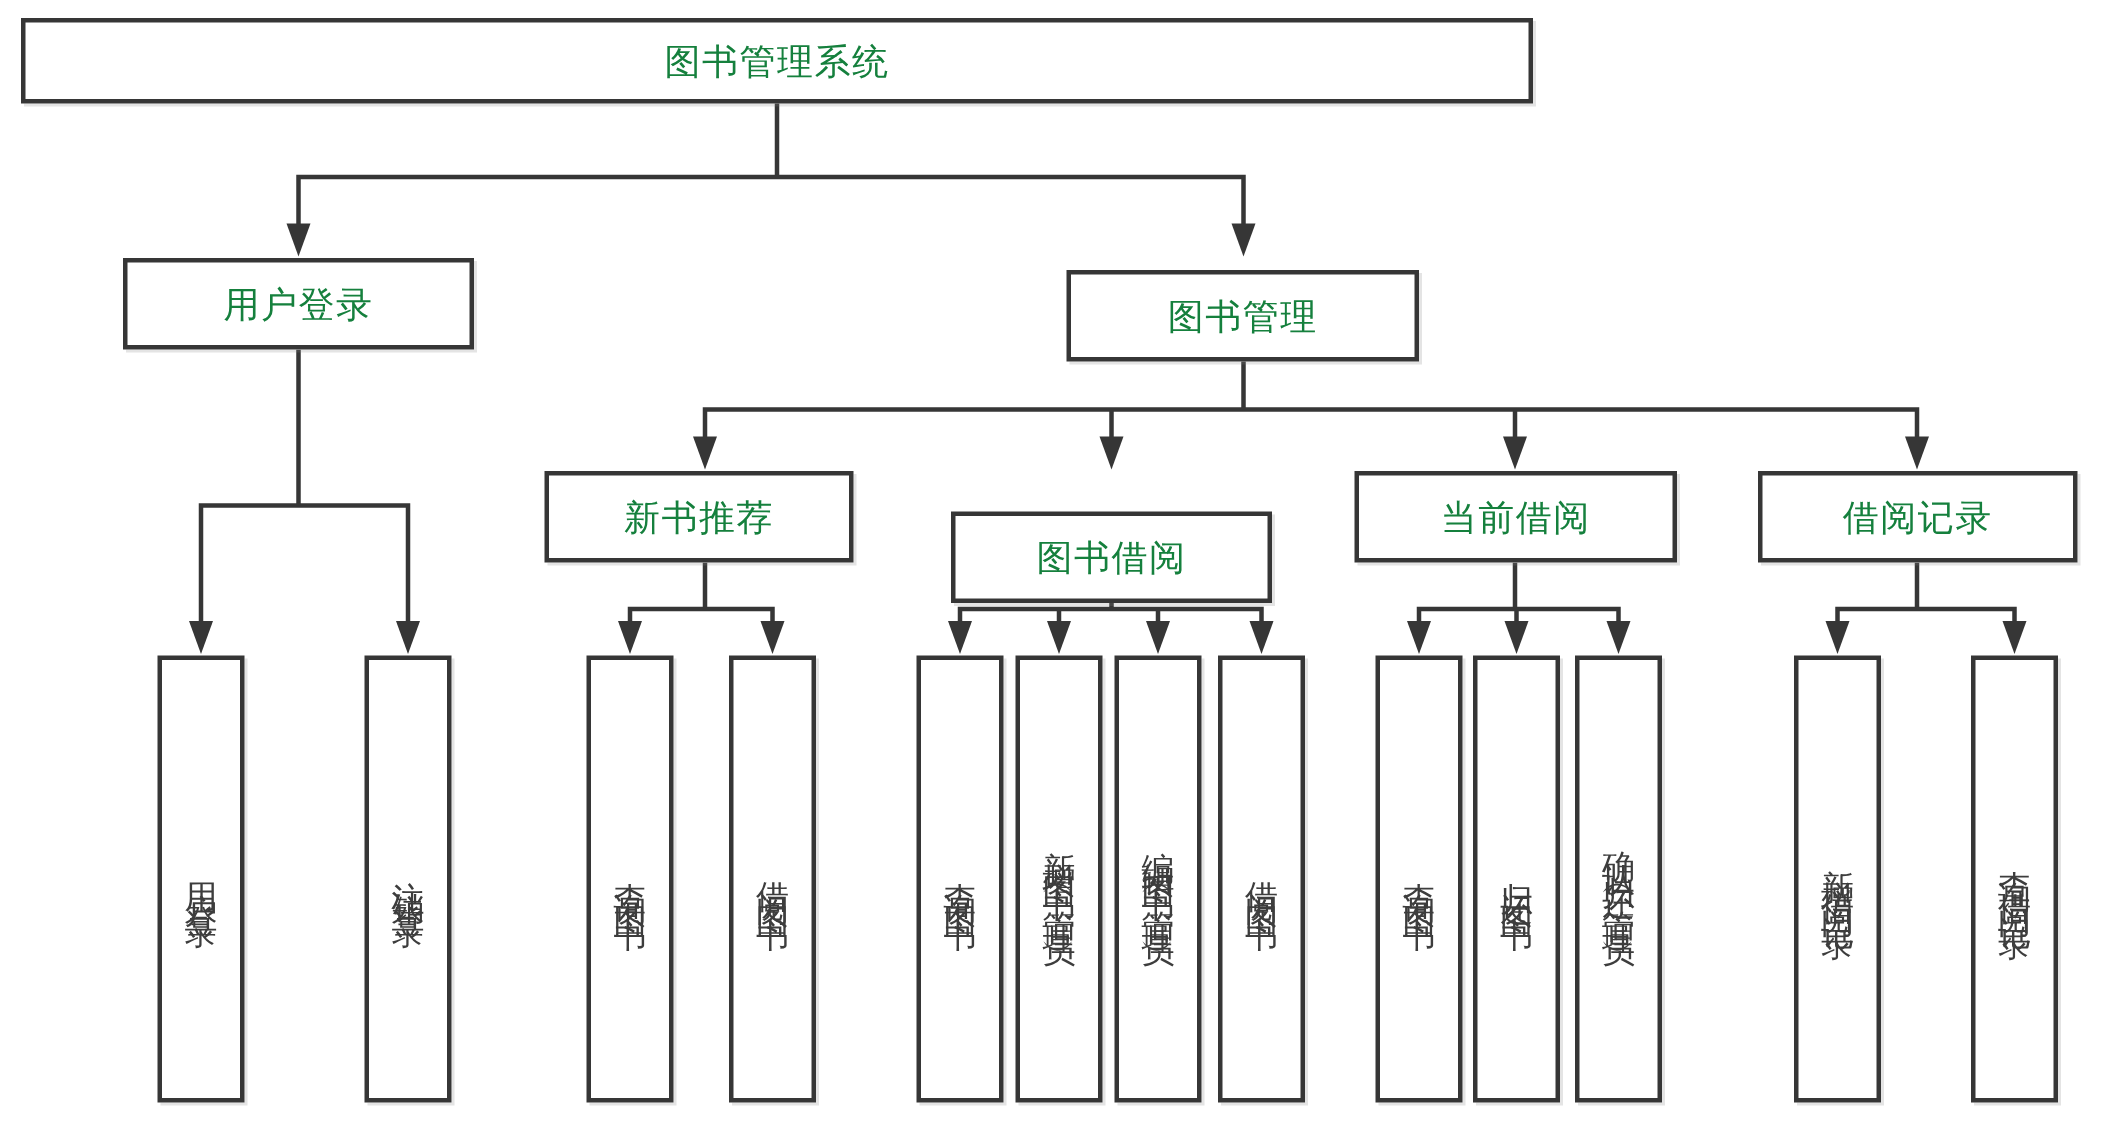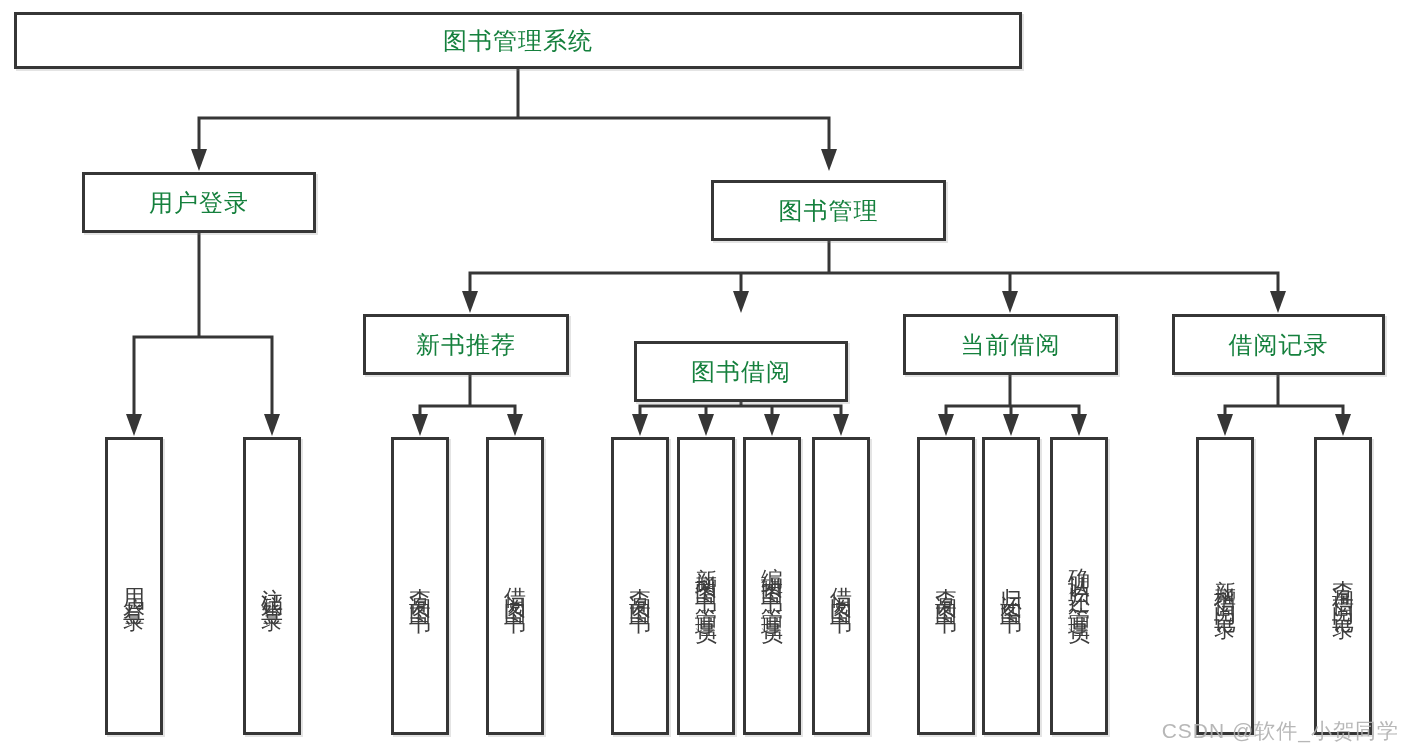--- a/index.html
+++ b/index.html
@@ -127,14 +127,13 @@
   <div class="vbox" style="left:743px;">编辑图书（管理员）</div>
   <div class="vbox" style="left:812px;">借阅图书</div>
 
   <div class="vbox" style="left:917px;">查询图书</div>
   <div class="vbox" style="left:982px;">归还图书</div>
   <div class="vbox" style="left:1050px;">确认归还（管理员）</div>
 
   <div class="vbox" style="left:1196px;">新增借阅记录</div>
   <div class="vbox" style="left:1314px;">查询借阅记录</div>
 
-  <div class="watermark">CSDN @软件_小贺同学</div>
 </div>
 
 </body></html>

